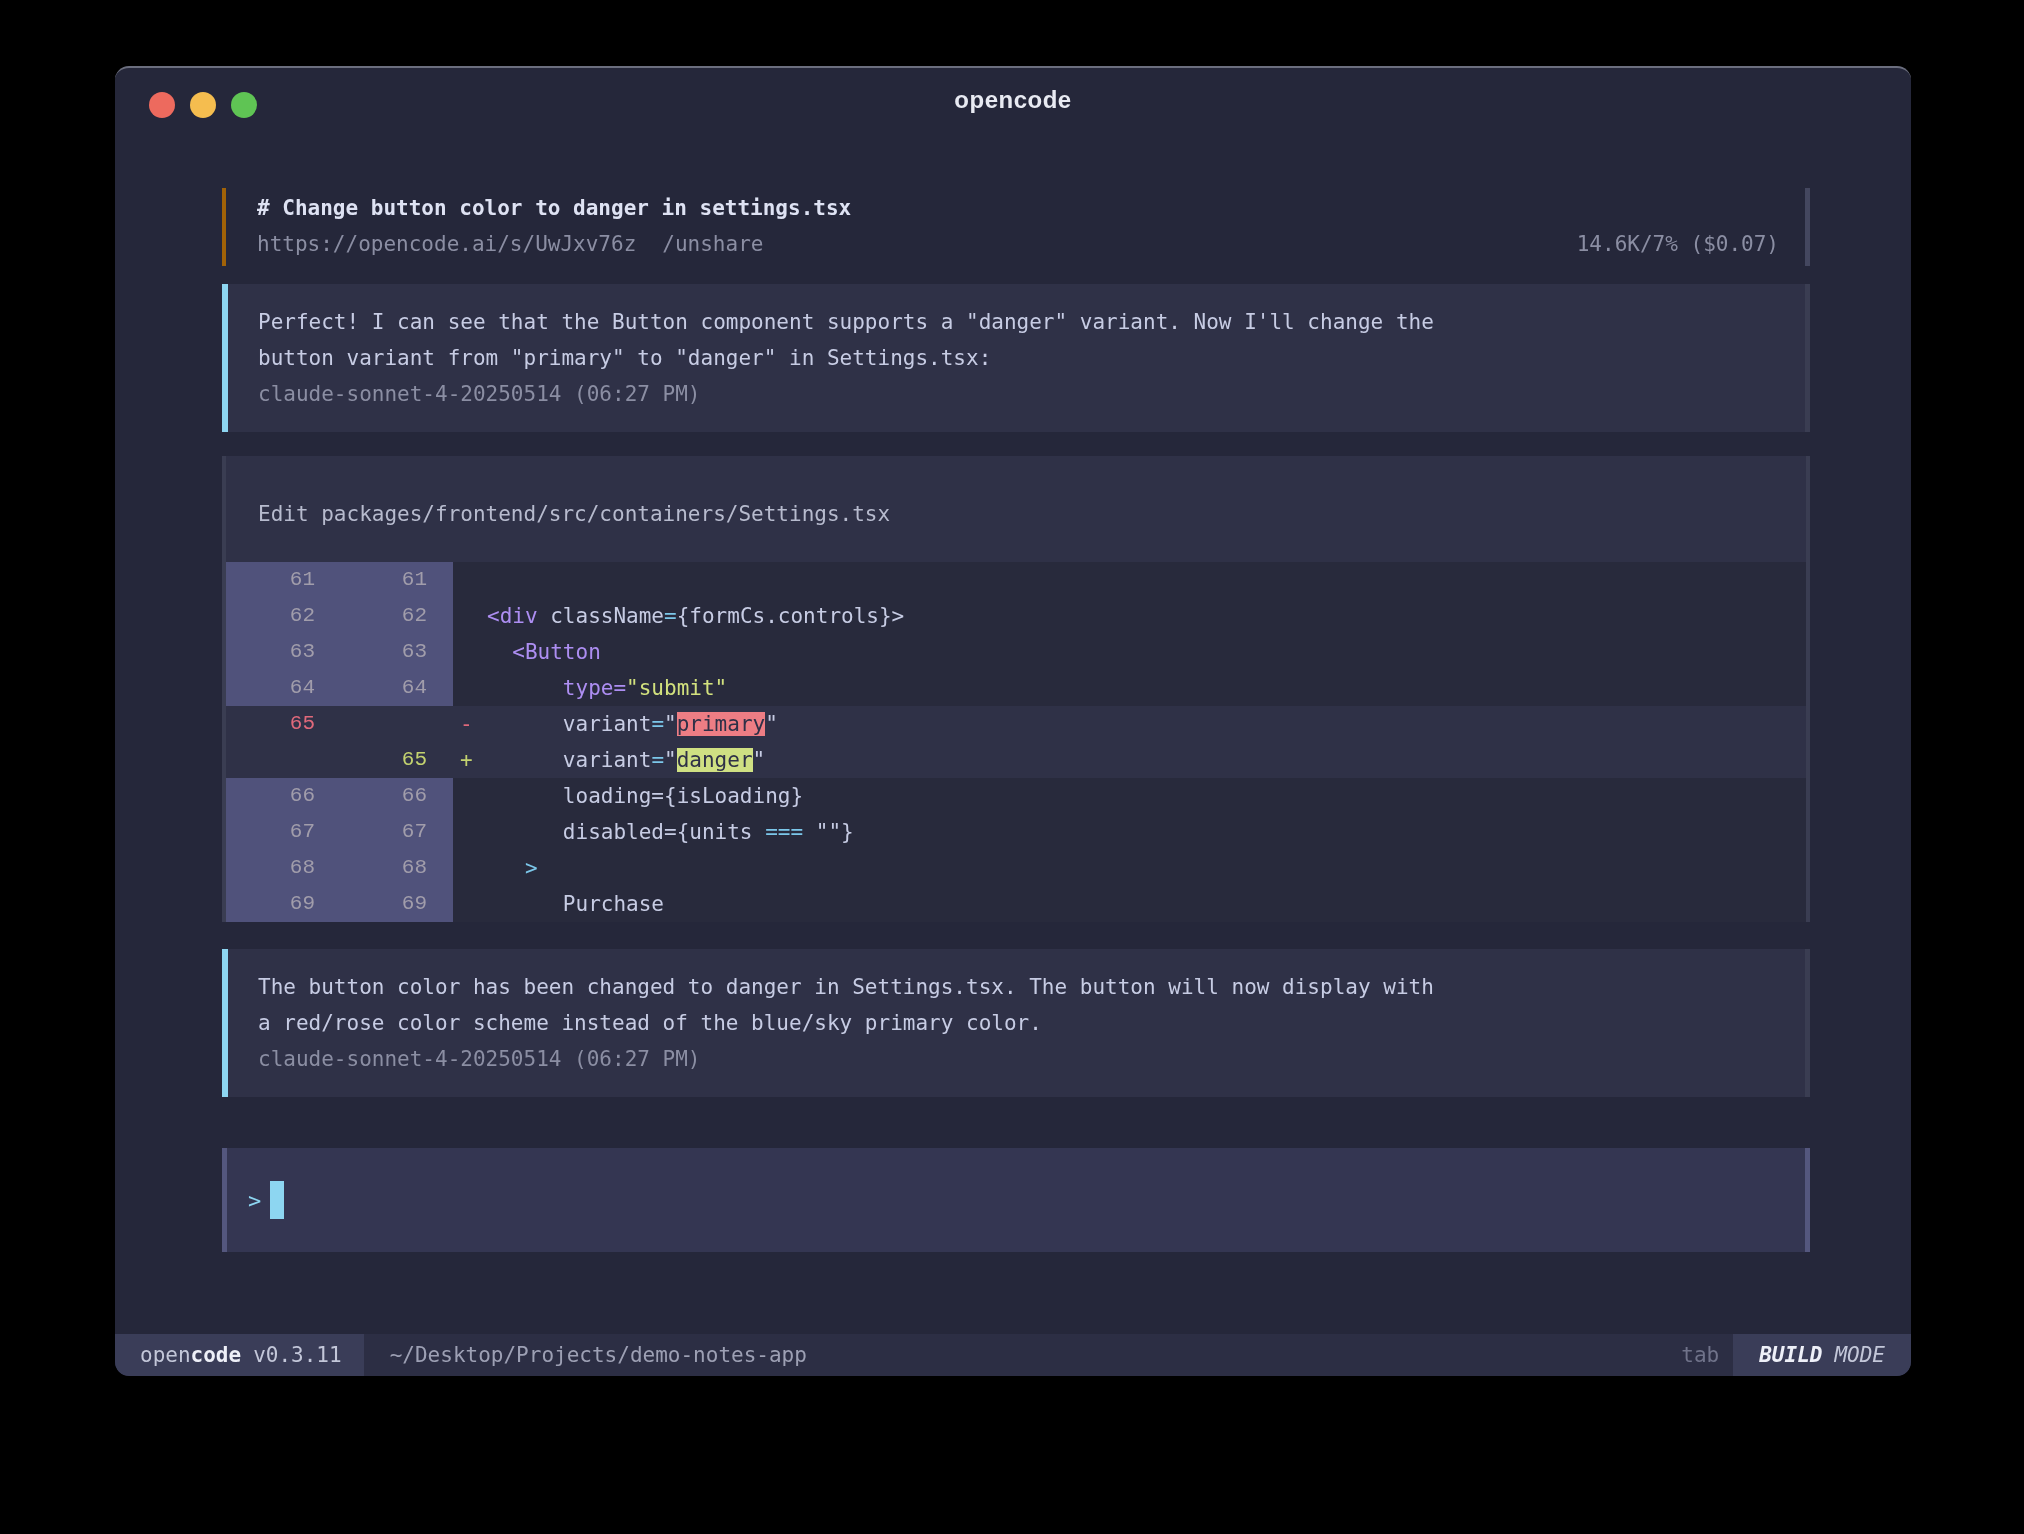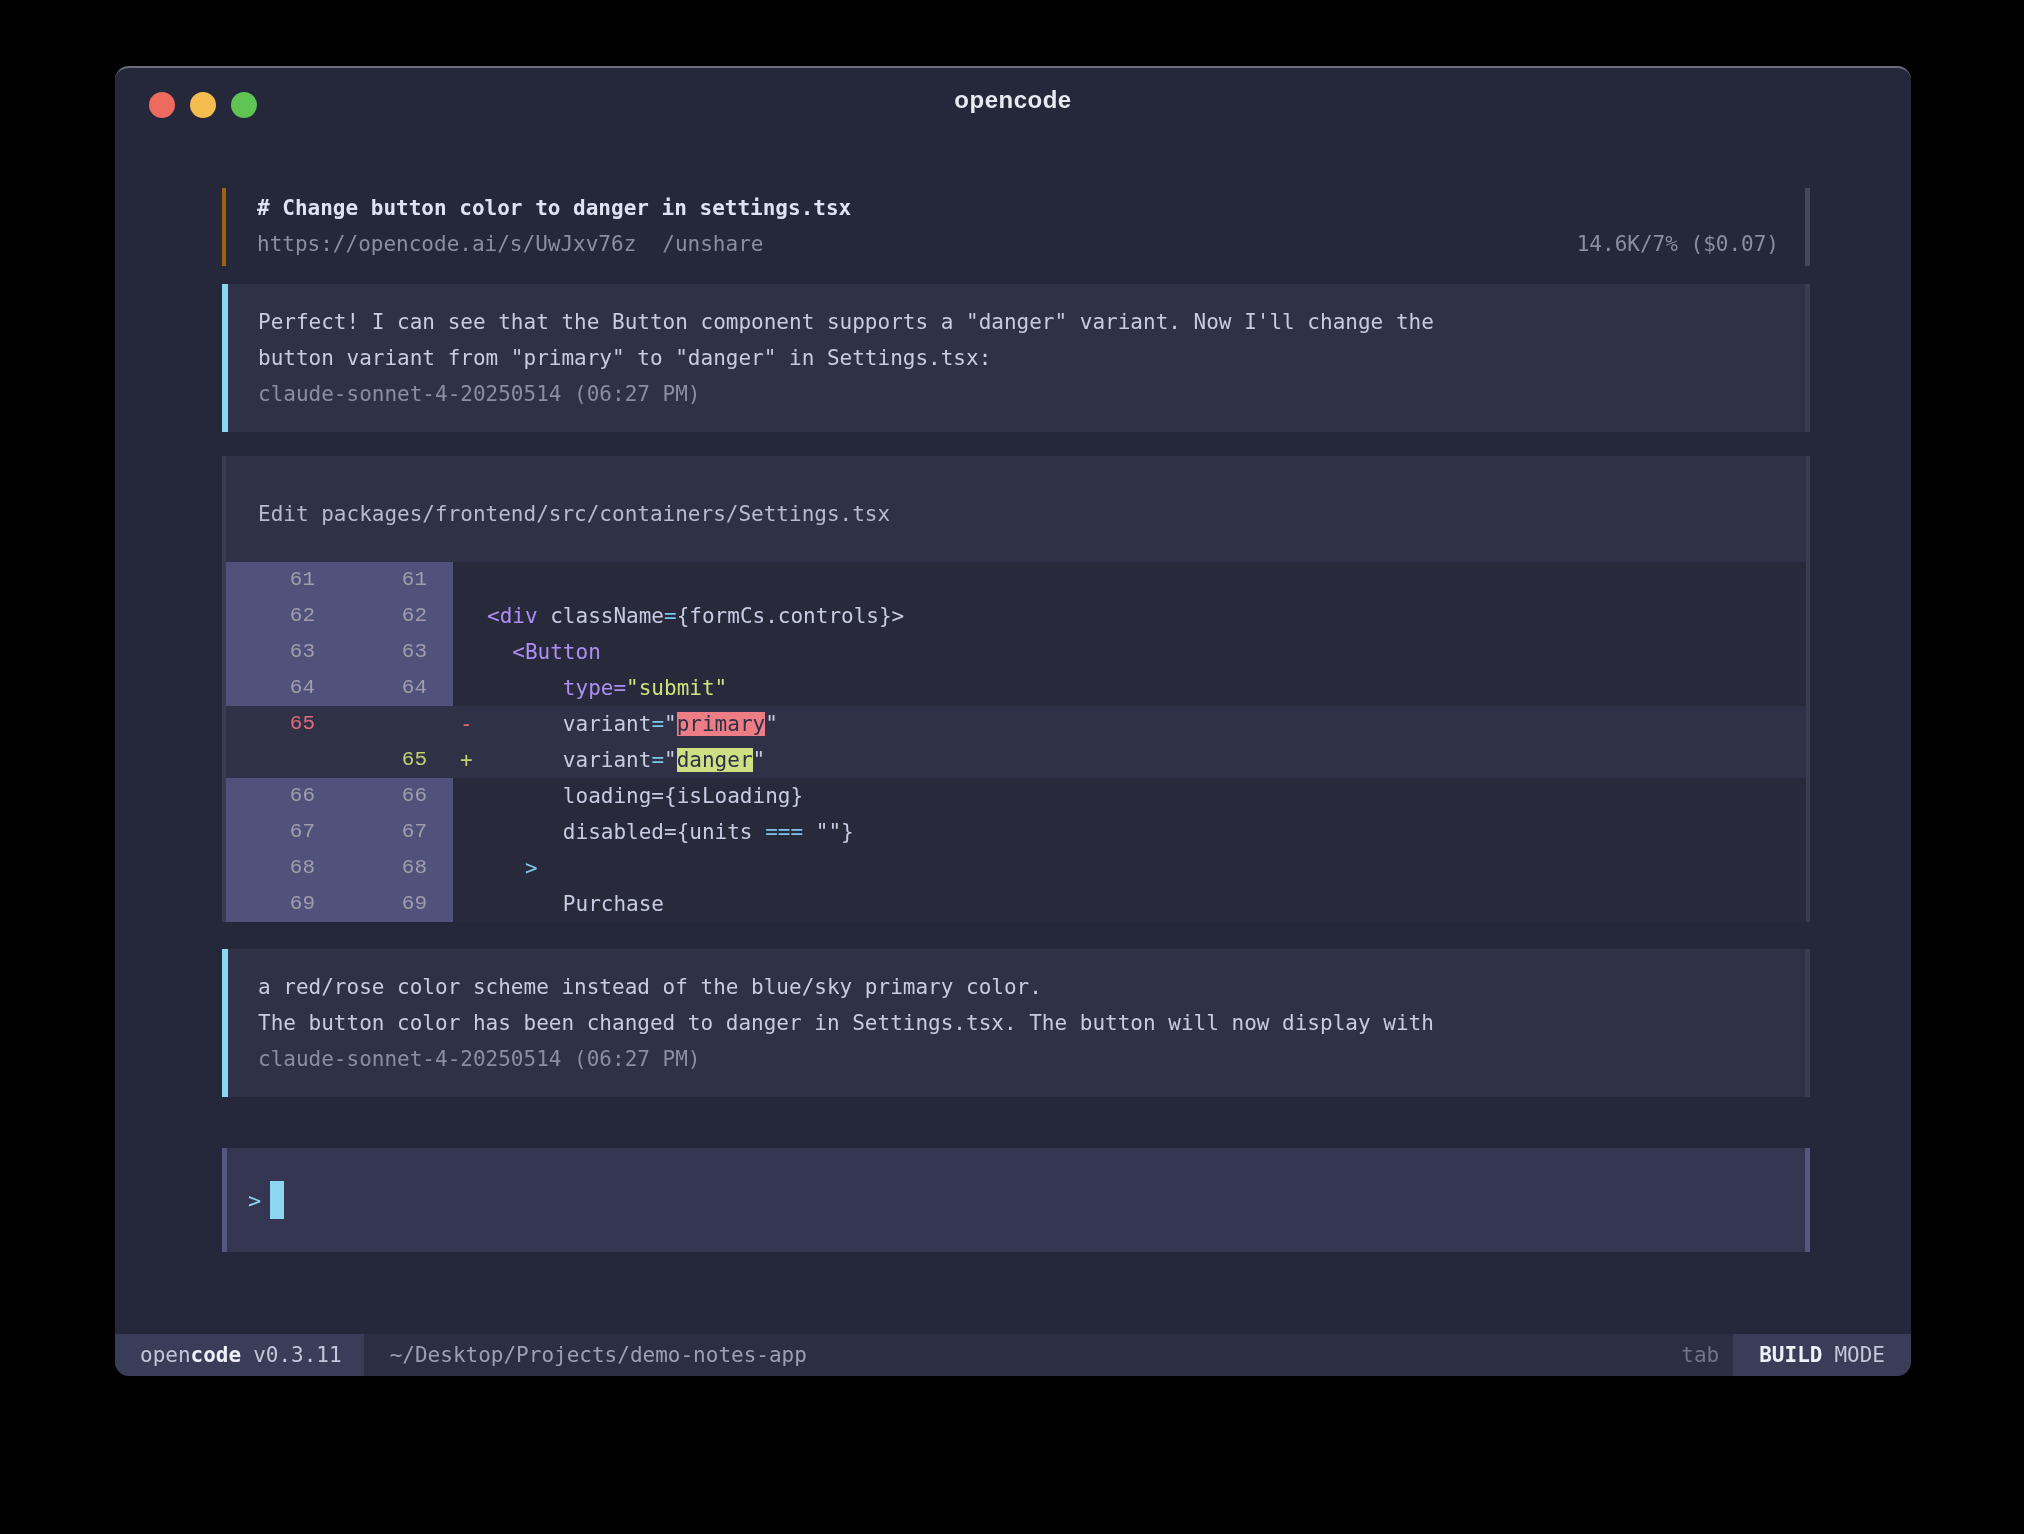--- a/index.html
+++ b/index.html
@@ -94,21 +94,21 @@
   .hint-model { color:#d8dcec; }
 
   
   .statusbar {
     position:absolute; left:0; right:0; bottom:0; height:42px;
     background:#2c2e44; display:flex; align-items:stretch;
     font-size:21px; border-radius:0 0 14px 14px;
   }
   .seg { background:#3a3d58; display:flex; align-items:center; }
   .seg-left { padding:0 22px 0 25px; border-bottom-left-radius:14px; }
-  .seg-right { padding:0 26px; border-bottom-right-radius:14px; margin-left:14px; }
+  .seg-right { padding:0 26px; border-bottom-right-radius:14px; margin-left:14px;font-style:italic; }
   .sb-open { color:#c3c7d9; }
   .sb-code { color:#eef0f8; font-weight:bold; }
   .sb-version { color:#c3c7d9; margin-left:12px; }
   .sb-path { color:#9da0b4; display:flex; align-items:center; margin-left:26px; }
   .sb-spacer { flex:1; }
   .sb-tab { color:#70738a; display:flex; align-items:center; }
   .sb-build { color:#eef0f8; font-weight:bold; }
   .sb-mode { color:#c3c7d9; margin-left:12px; }
 </style>
 </head>
@@ -152,22 +152,22 @@
         <div class="drow del"><span class="gut old">65</span><span class="gut new"></span><span class="marker">-</span><span class="code"><span class="tok-slate">      variant</span><span class="tok-cyan">=</span><span class="tok-slate">"</span><span class="tok-hldel">primary</span><span class="tok-slate">"</span></span></div>
         <div class="drow add"><span class="gut old"></span><span class="gut new">65</span><span class="marker">+</span><span class="code"><span class="tok-slate">      variant</span><span class="tok-cyan">=</span><span class="tok-slate">"</span><span class="tok-hladd">danger</span><span class="tok-slate">"</span></span></div>
         <div class="drow ctx"><span class="gut old">66</span><span class="gut new">66</span><span class="marker"></span><span class="code"><span class="tok-slate">      loading={isLoading}</span></span></div>
         <div class="drow ctx"><span class="gut old">67</span><span class="gut new">67</span><span class="marker"></span><span class="code"><span class="tok-slate">      disabled={units </span><span class="tok-cyan">===</span><span class="tok-slate"> ""}</span></span></div>
         <div class="drow ctx"><span class="gut old">68</span><span class="gut new">68</span><span class="marker"></span><span class="code"><span class="tok-slate">   </span><span class="tok-cyan">&gt;</span></span></div>
         <div class="drow ctx"><span class="gut old">69</span><span class="gut new">69</span><span class="marker"></span><span class="code"><span class="tok-slate">      Purchase</span></span></div>
       </div>
   </div>
 
   <div class="block msg-block msg-2">
+    <div>The button color has been changed to danger in Settings.tsx. The button will now display with</div>
     <div>a red/rose color scheme instead of the blue/sky primary color.</div>
-    <div>The button color has been changed to danger in Settings.tsx. The button will now display with</div>
     <div class="msg-meta">claude-sonnet-4-20250514 (06:27 PM)</div>
   </div>
 
   <div class="block prompt-block">
     <span>&gt;</span>
     <span class="cursor"></span>
   </div>
 
 
   <div class="statusbar">

